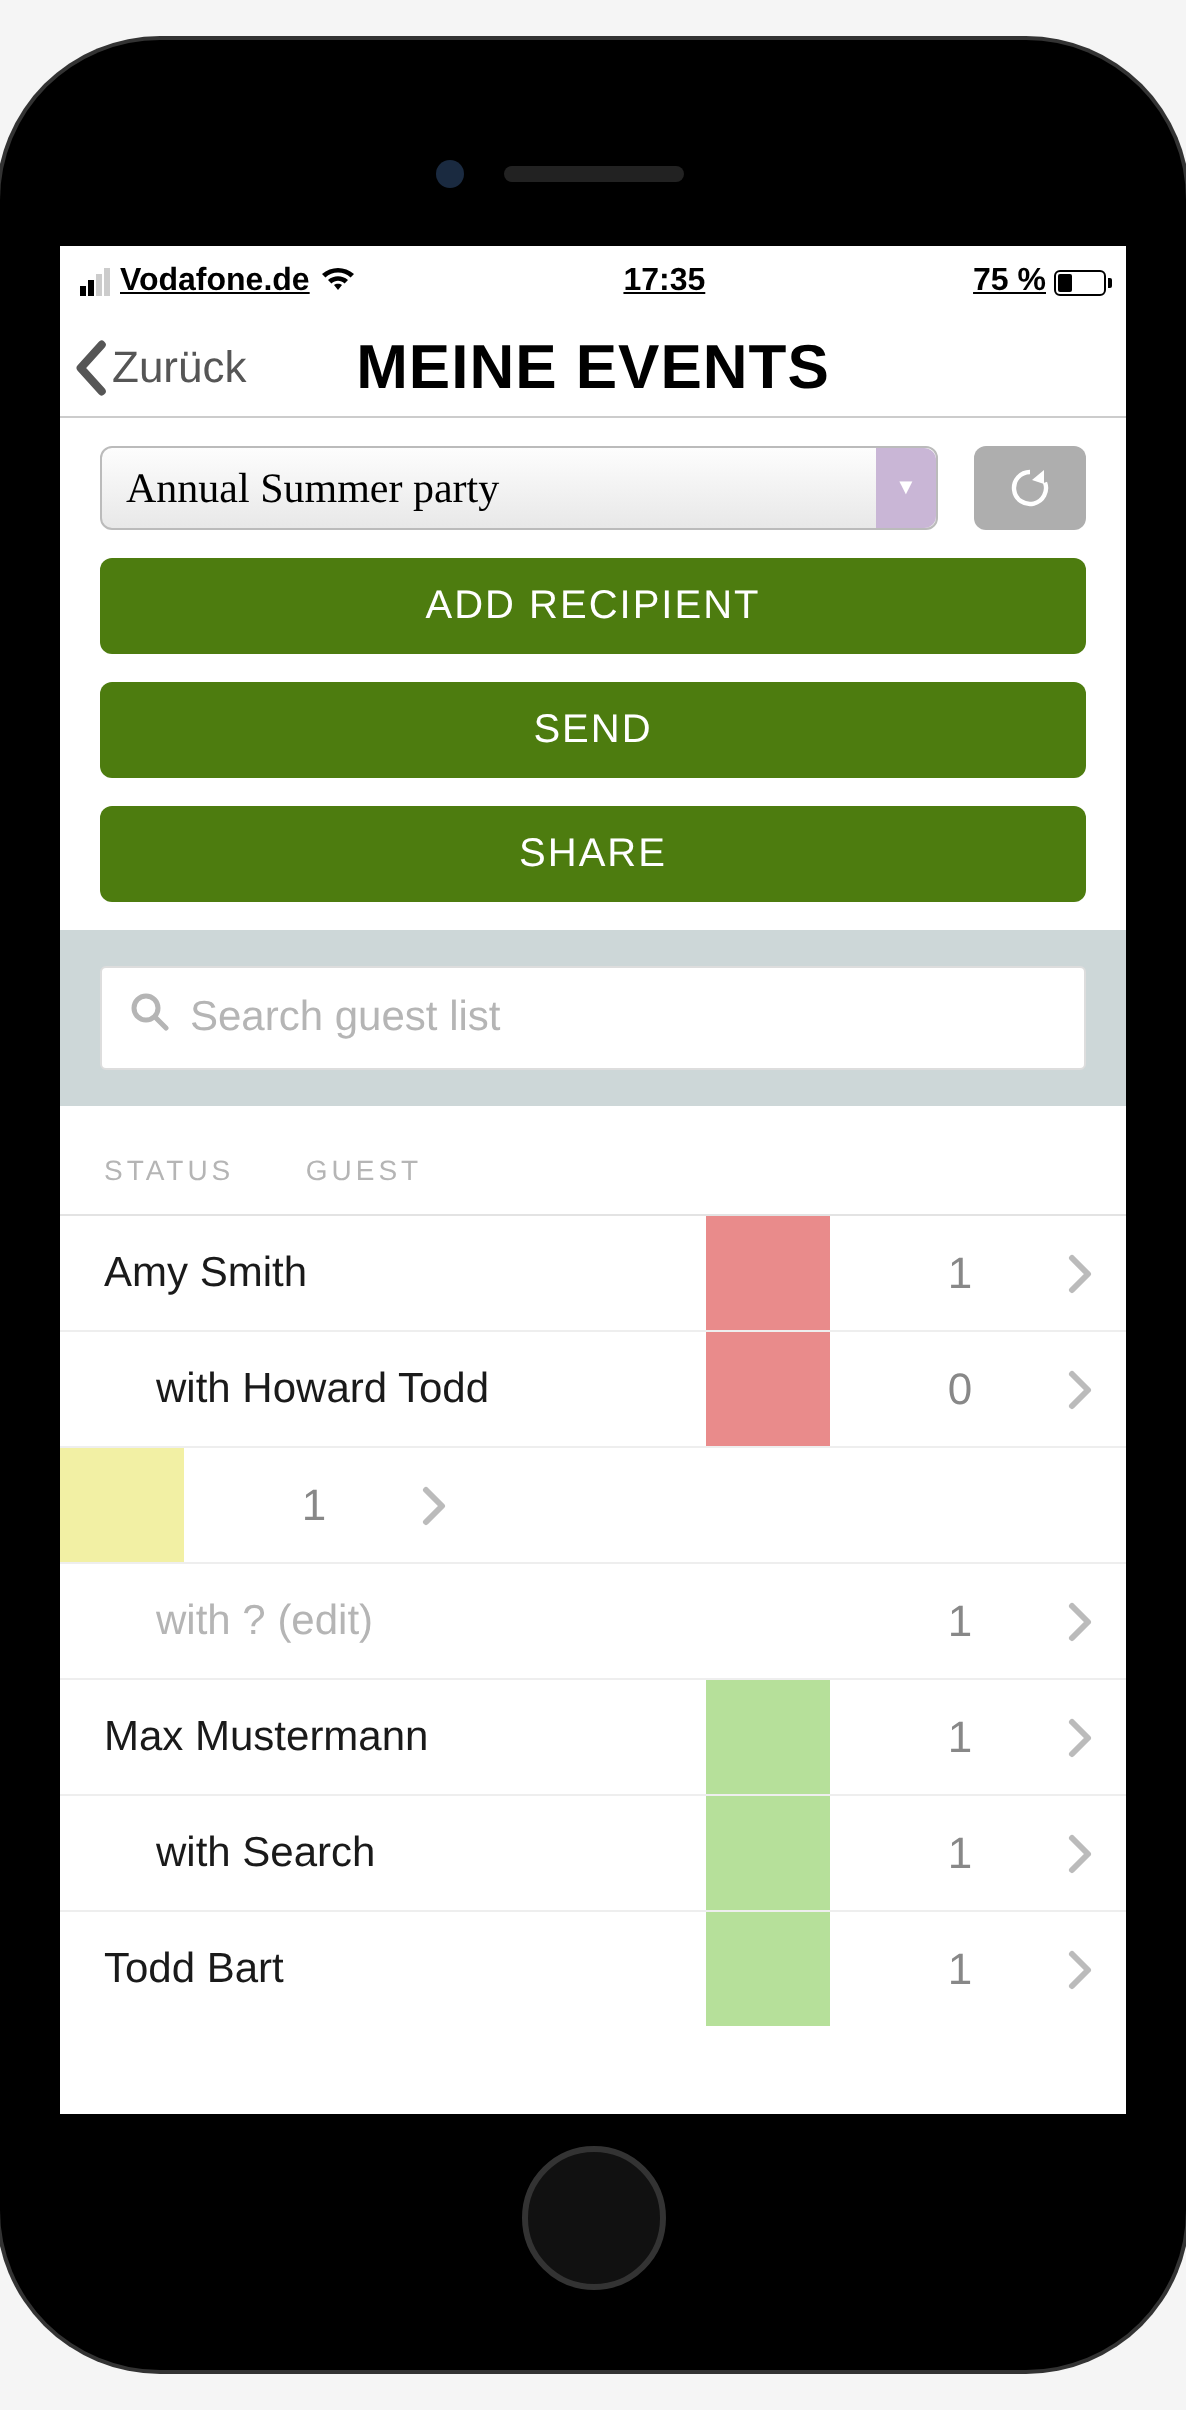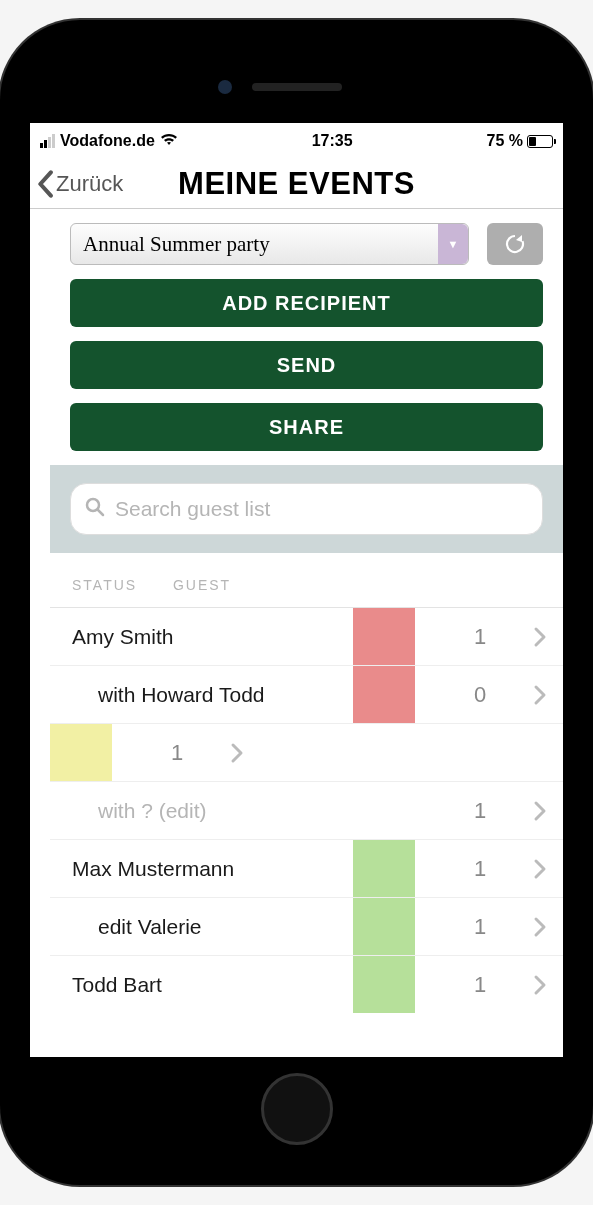--- a/index.html
+++ b/index.html
@@ -69,20 +69,21 @@
   .status-bar {
     height: 36px;
     display: flex;
     align-items: center;
     justify-content: space-between;
     padding: 0 10px;
     font-size: 16px;
     font-weight: 600;
     color: #000;
     background: #fff;
+    text-decoration: underline;
   }
   .status-left { display: flex; align-items: center; gap: 5px; }
   .signal-bars { display: flex; align-items: flex-end; gap: 1px; }
   .signal-bars span { width: 3px; background: #000; display: block; }
   .signal-bars span:nth-child(1){height:5px;}
   .signal-bars span:nth-child(2){height:8px;}
   .signal-bars span:nth-child(3){height:11px;background:#ccc;}
   .signal-bars span:nth-child(4){height:14px;background:#ccc;}
   .wifi-icon { font-size: 16px; }
   .status-right { display: flex; align-items: center; gap: 4px; }
@@ -107,21 +108,21 @@
   .back-btn {
     display: flex; align-items: center; gap: 2px;
     color: #565656; font-size: 22px; cursor: pointer;
   }
   .nav-title {
     position: absolute; left: 0; right: 0; text-align: center;
     font-size: 31px; font-weight: 700; letter-spacing: 0.5px;
     pointer-events: none;
   }
   
-  .content { flex: 1; overflow: hidden; display:flex; flex-direction:column;margin-left:20px; }
+  .content { flex: 1; overflow: hidden; display:flex; flex-direction:column; }
   .top-controls { padding: 14px 20px 10px 20px; }
   .row1 { display: flex; gap: 18px; align-items: center; margin-bottom: 14px; }
   .event-select {
     flex: 1;
     height: 42px;
     border: 1px solid #bbb;
     border-radius: 6px;
     background: linear-gradient(#fdfdfd,#e8e8e8);
     display: flex; align-items: center; justify-content: space-between;
     padding: 0 0 0 12px;
@@ -137,39 +138,39 @@
     color: #fff; font-size: 11px;
   }
   .refresh-btn {
     width: 56px; height: 42px; background: #aeaeae;
     border-radius: 6px; display: flex; align-items: center; justify-content: center;
     cursor: pointer; color: #fff;
   }
   .big-btn {
     width: 100%;
     height: 48px;
-    background: #14532d;
+    background: #4d7c0f;
     color: #fff;
     border: none;
     border-radius: 6px;
     font-size: 20px;
     letter-spacing: 1px;
     margin-bottom: 14px;
     cursor: pointer;
-    font-weight: 700;
+    font-weight: 400;
   }
   
   .search-wrap {
     background: #cdd7d8;
     padding: 18px 20px;
   }
   .search-box {
     background: #fff;
     border: 1px solid #ddd;
-    border-radius: 16px;
+    border-radius: 3px;
     height: 52px;
     display: flex; align-items: center;
     padding: 0 14px; gap: 10px;
   }
   .search-box input {
     border: none; outline: none; flex: 1;
     font-size: 21px; color: #999;
   }
   .search-box input::placeholder { color: #b5b5b5; }
   .search-glyph { color: #b5b5b5; font-size: 20px; font-weight: bold; }
@@ -344,21 +345,21 @@
               <div class="guest-status status-green"></div>
               <div class="status-spacer"></div>
               <div class="guest-count">1</div>
               <div class="guest-arrow">
                 <svg width="14" height="24" viewBox="0 0 14 24">
                   <polyline points="3,4 11,12 3,20" fill="none" stroke="#bbb" stroke-width="3" stroke-linecap="round" stroke-linejoin="round"></polyline>
                 </svg>
               </div>
             </div>
             <div class="guest-row">
-              <div class="guest-name sub">edit Valerie</div>
+              <div class="guest-name sub">with Search</div>
               <div class="guest-status status-green"></div>
               <div class="status-spacer"></div>
               <div class="guest-count">1</div>
               <div class="guest-arrow">
                 <svg width="14" height="24" viewBox="0 0 14 24">
                   <polyline points="3,4 11,12 3,20" fill="none" stroke="#bbb" stroke-width="3" stroke-linecap="round" stroke-linejoin="round"></polyline>
                 </svg>
               </div>
             </div>
             <div class="guest-row">

